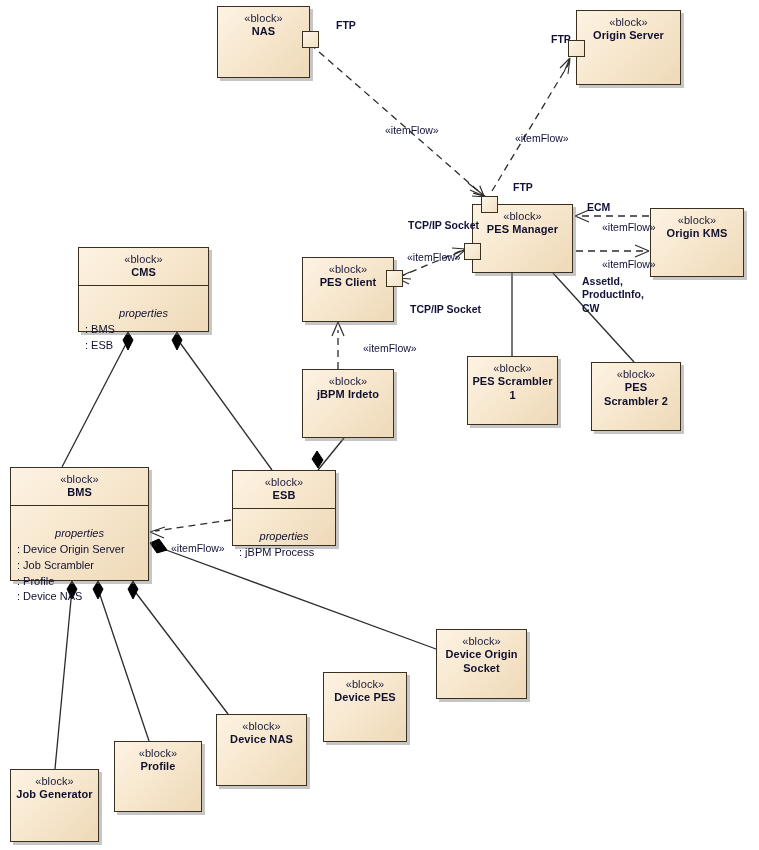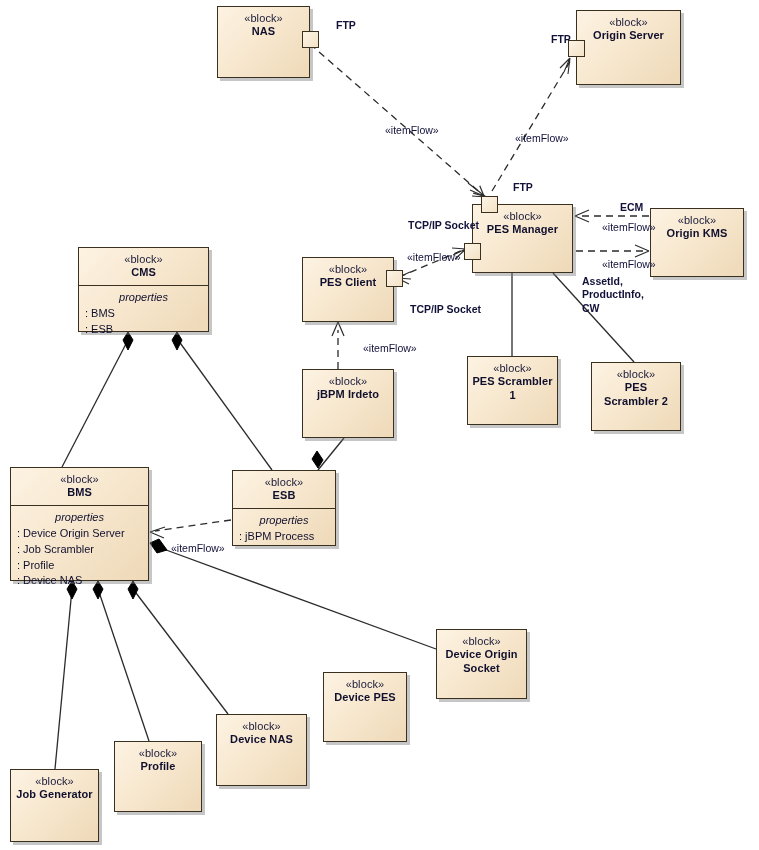--- a/index.html
+++ b/index.html
@@ -63,20 +63,21 @@
     padding: 4px 6px 4px 6px;
     font-size: 11px;
     color: #10102e;
     line-height: 1.42;
   }
   .props .props-title {
     display: block;
     text-align: center;
     font-style: italic;
     margin-bottom: 1px;
+    margin-top: 16px;
   }
   .props .prop {
     display: block;
     text-align: left;
     white-space: nowrap;
   }
   
   .port {
     position: absolute;
     width: 17px;
@@ -330,20 +331,20 @@
   <div class="port" style="left:386px; top:270px;"></div>
 
   <div class="elabel bold" style="left:320px; top:19px;">FTP</div>
   <div class="elabel bold" style="left:535px; top:33px;">FTP</div>
   <div class="elabel" style="left:369px; top:124px;">«itemFlow»</div>
   <div class="elabel" style="left:499px; top:132px;">«itemFlow»</div>
   <div class="elabel bold" style="left:497px; top:181px;">FTP</div>
   <div class="elabel bold" style="left:392px; top:219px;">TCP/IP Socket</div>
   <div class="elabel" style="left:391px; top:251px;">«itemFlow»</div>
   <div class="elabel bold" style="left:394px; top:303px;">TCP/IP Socket</div>
-  <div class="elabel bold" style="left:604px; top:201px;">ECM</div>
+  <div class="elabel bold" style="left:571px; top:201px;">ECM</div>
   <div class="elabel" style="left:586px; top:221px;">«itemFlow»</div>
   <div class="elabel" style="left:586px; top:258px;">«itemFlow»</div>
   <div class="elabel bold" style="left:566px; top:275px; width:62px; white-space:normal;"><span>AssetId, ProductInfo, CW</span></div>
   <div class="elabel" style="left:347px; top:342px;">«itemFlow»</div>
   <div class="elabel" style="left:155px; top:542px;">«itemFlow»</div>
 
 </div>
 
 </body></html>

